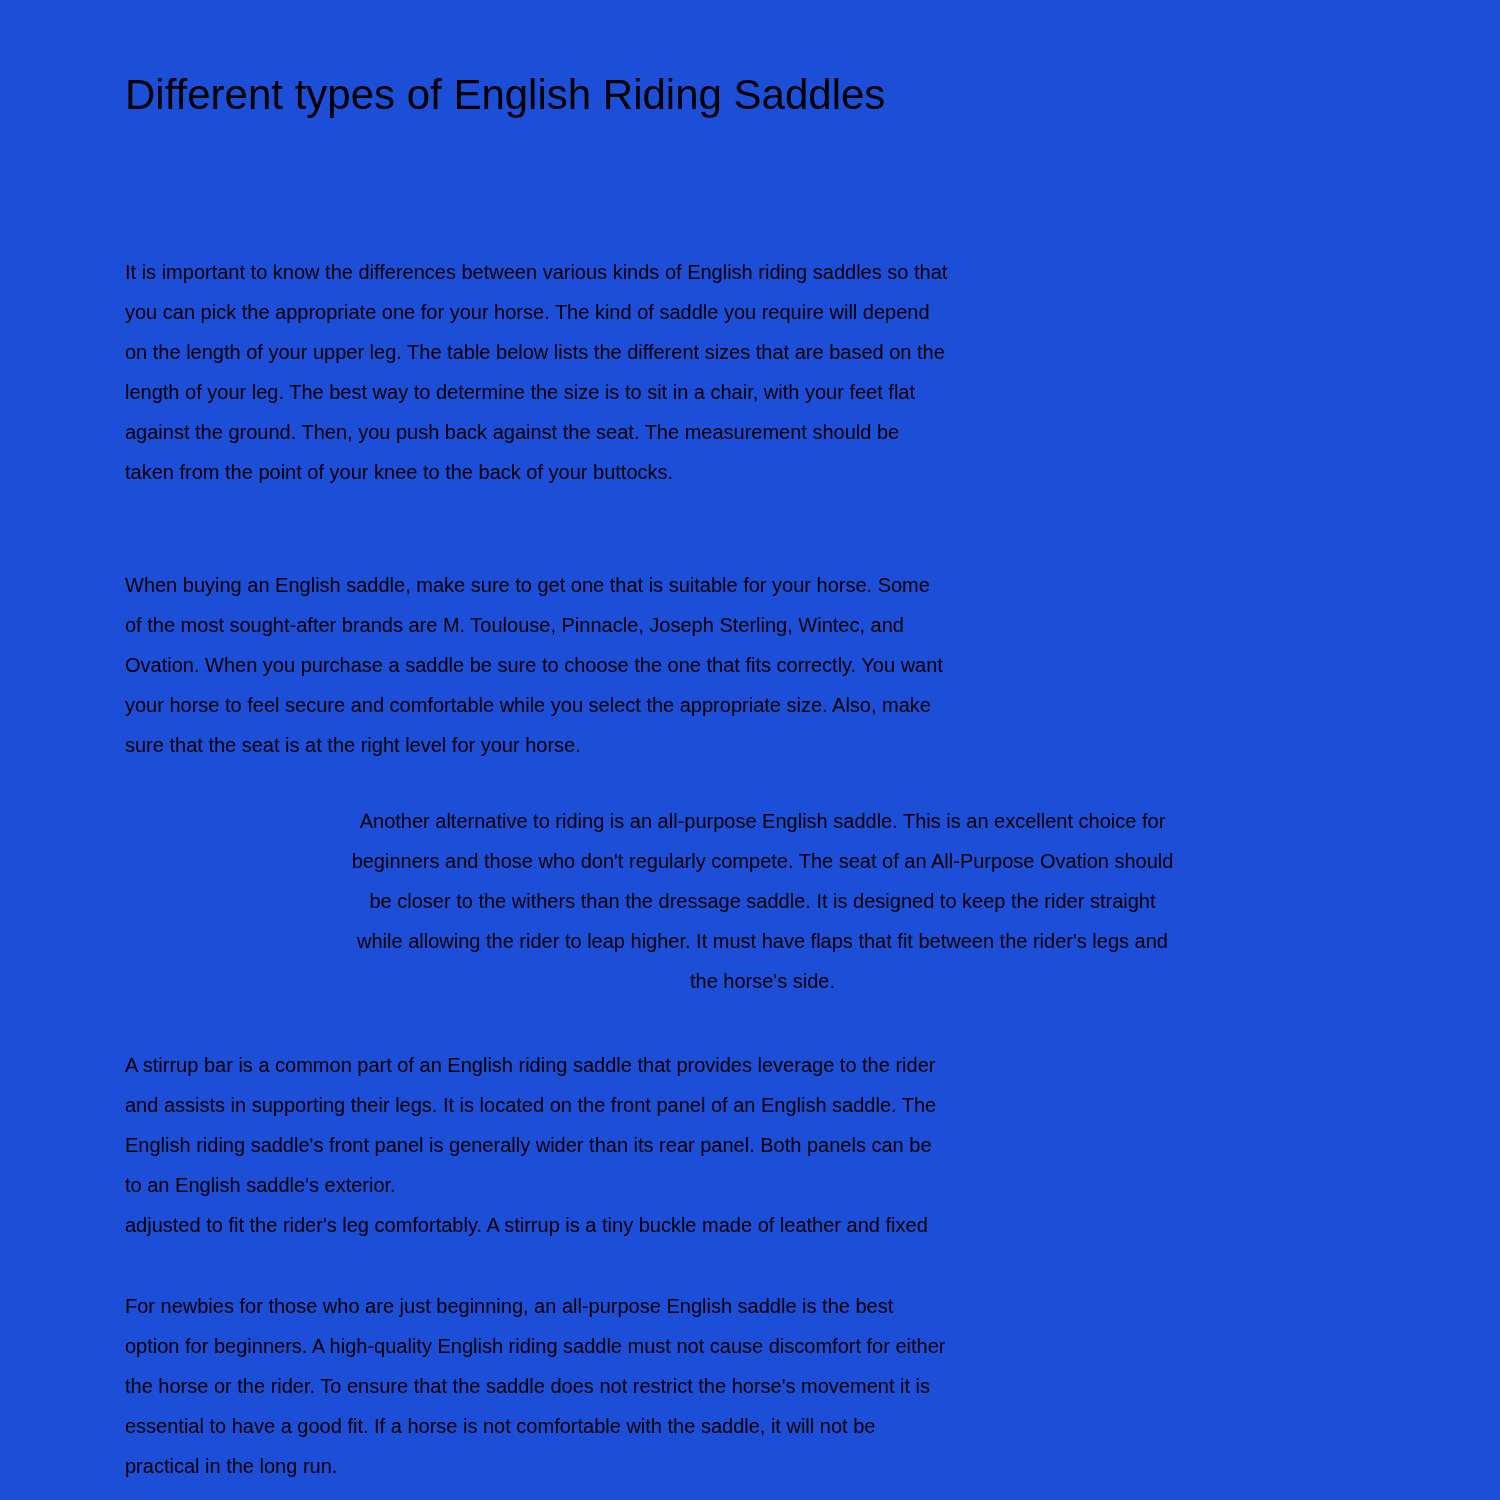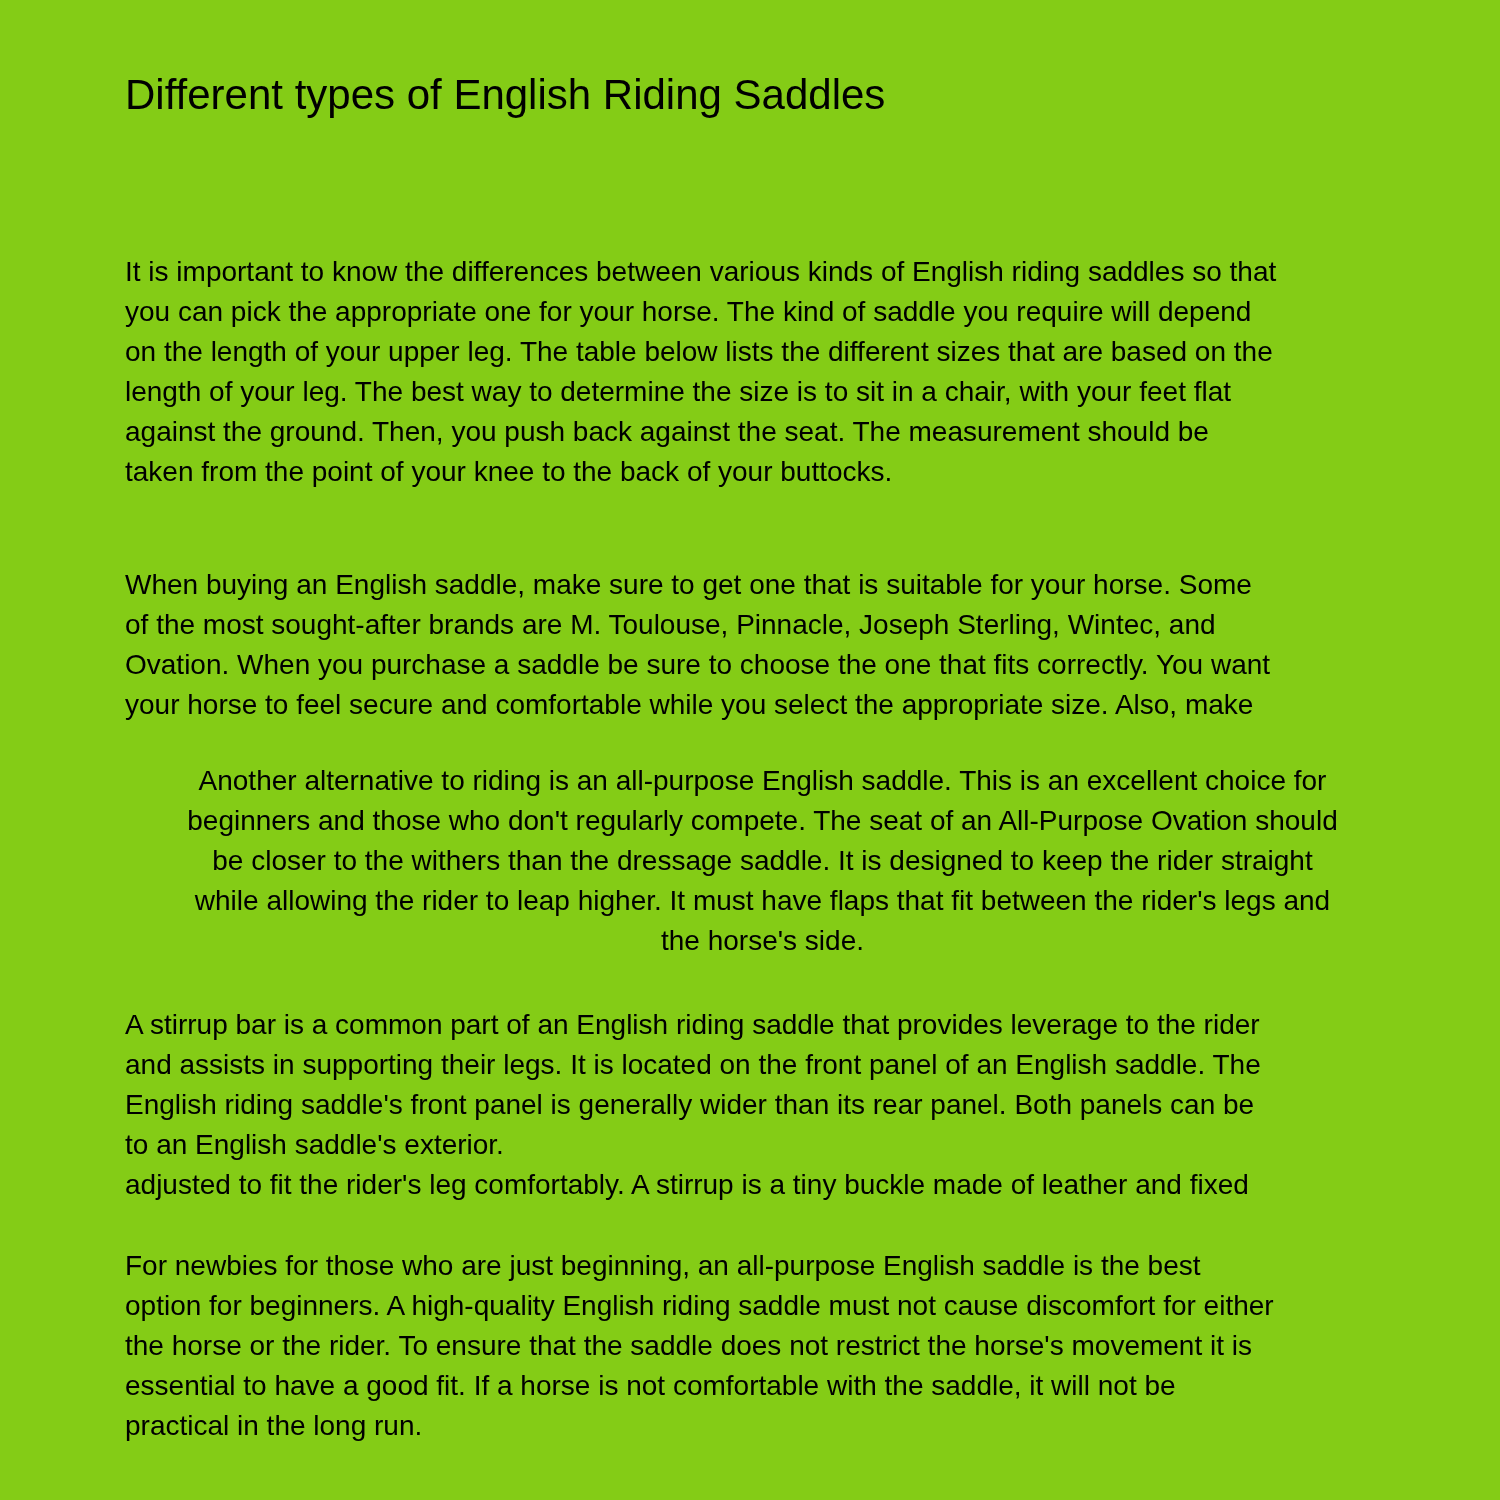--- a/index.html
+++ b/index.html
@@ -5,21 +5,21 @@
   html, body {
     margin: 0;
     padding: 0;
     background: #ffffff;
   }
   .page {
     position: relative;
     width: 1500px;
     height: 1500px;
     overflow: hidden;
-    background: #84cc16;
+    background: #1d4ed8;
     color: #000000;
     font-family: "Liberation Sans", sans-serif;
   }
   .content {
     padding-left: 125px;
     padding-right: 100px;
   }
   h1.doc-title {
     margin: 0;
     padding-top: 70px;
@@ -27,21 +27,21 @@
     font-weight: 400;
     line-height: 50px;
     letter-spacing: 0px;
     white-space: nowrap;
   }
   .para {
     margin: 0;
     padding: 0;
   }
   .para .line {
-    font-size: 28px;
+    font-size: 20px;
     line-height: 40px;
     white-space: nowrap;
   }
   .para-1 { margin-top: 132px; }
   .para-2 { margin-top: 73px; }
   .para-3 { margin-top: 36px; text-align: center; }
   .para-4 { margin-top: 44px; }
   .para-5 { margin-top: 41px; }
 </style>
 </head>
@@ -59,20 +59,21 @@
       <div class="line">length of your leg. The best way to determine the size is to sit in a chair, with your feet flat</div>
       <div class="line">against the ground. Then, you push back against the seat. The measurement should be</div>
       <div class="line">taken from the point of your knee to the back of your buttocks.</div>
     </div>
 
     <div class="para para-2">
       <div class="line">When buying an English saddle, make sure to get one that is suitable for your horse. Some</div>
       <div class="line">of the most sought-after brands are M. Toulouse, Pinnacle, Joseph Sterling, Wintec, and</div>
       <div class="line">Ovation. When you purchase a saddle be sure to choose the one that fits correctly. You want</div>
       <div class="line">your horse to feel secure and comfortable while you select the appropriate size. Also, make</div>
+      <div class="line">sure that the seat is at the right level for your horse.</div>
     </div>
 
     <div class="para para-3">
       <div class="line">Another alternative to riding is an all-purpose English saddle. This is an excellent choice for</div>
       <div class="line">beginners and those who don't regularly compete. The seat of an All-Purpose Ovation should</div>
       <div class="line">be closer to the withers than the dressage saddle. It is designed to keep the rider straight</div>
       <div class="line">while allowing the rider to leap higher. It must have flaps that fit between the rider's legs and</div>
       <div class="line">the horse's side.</div>
     </div>
 

